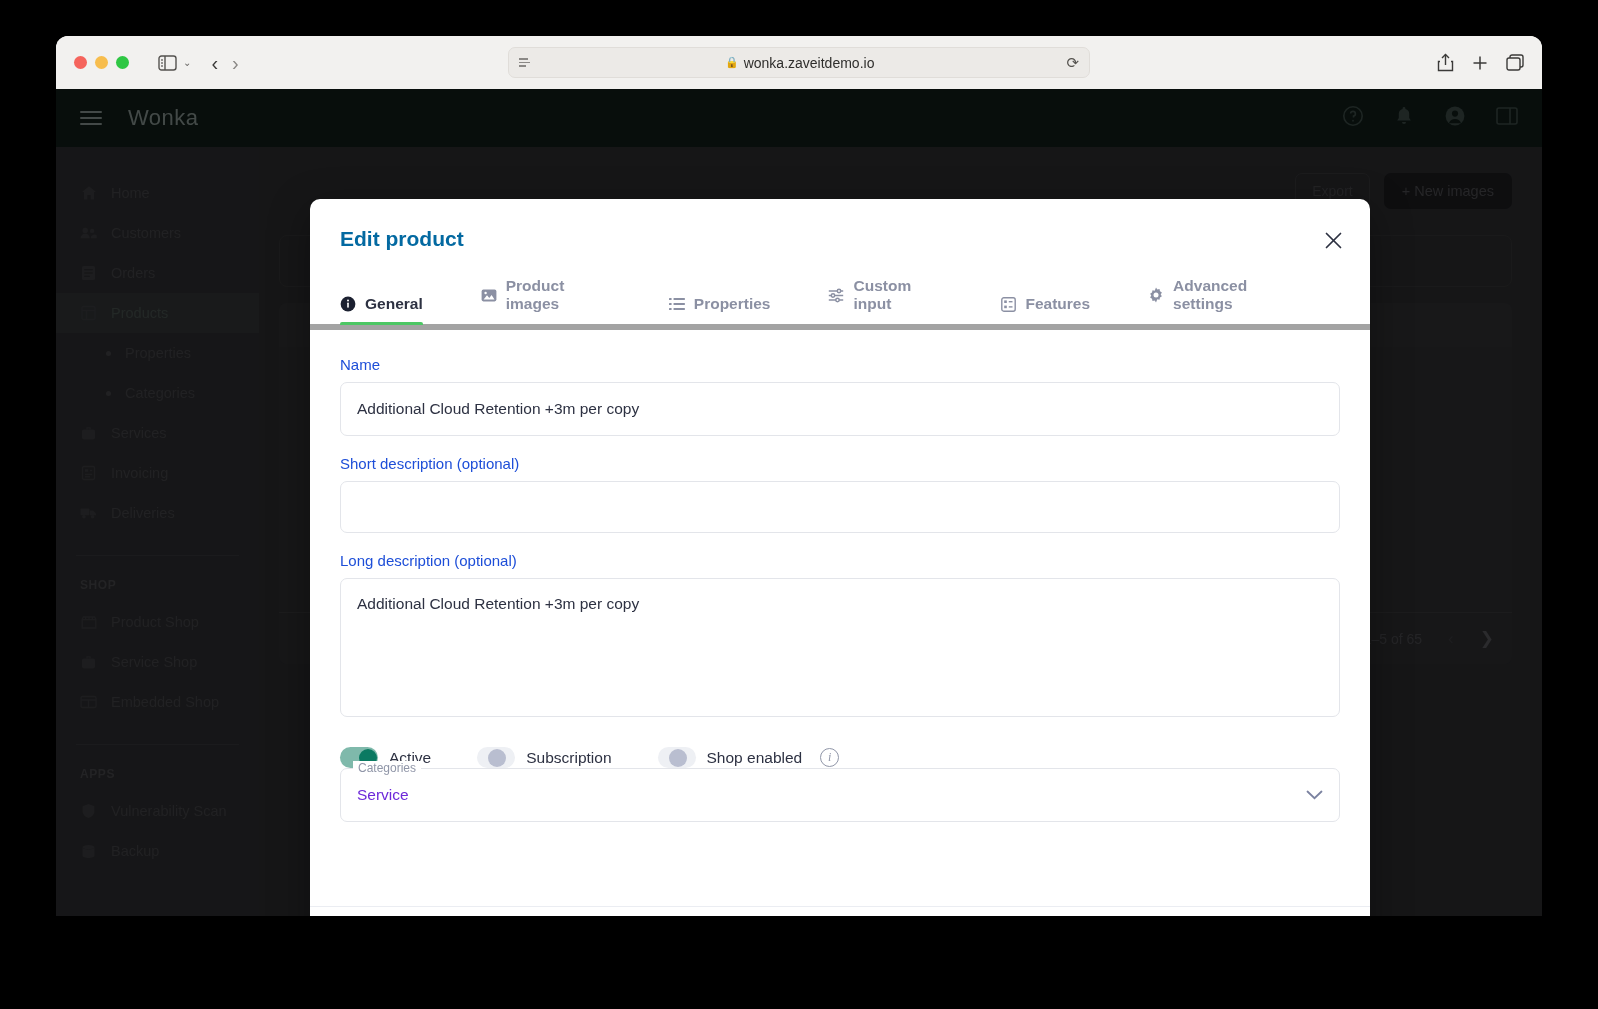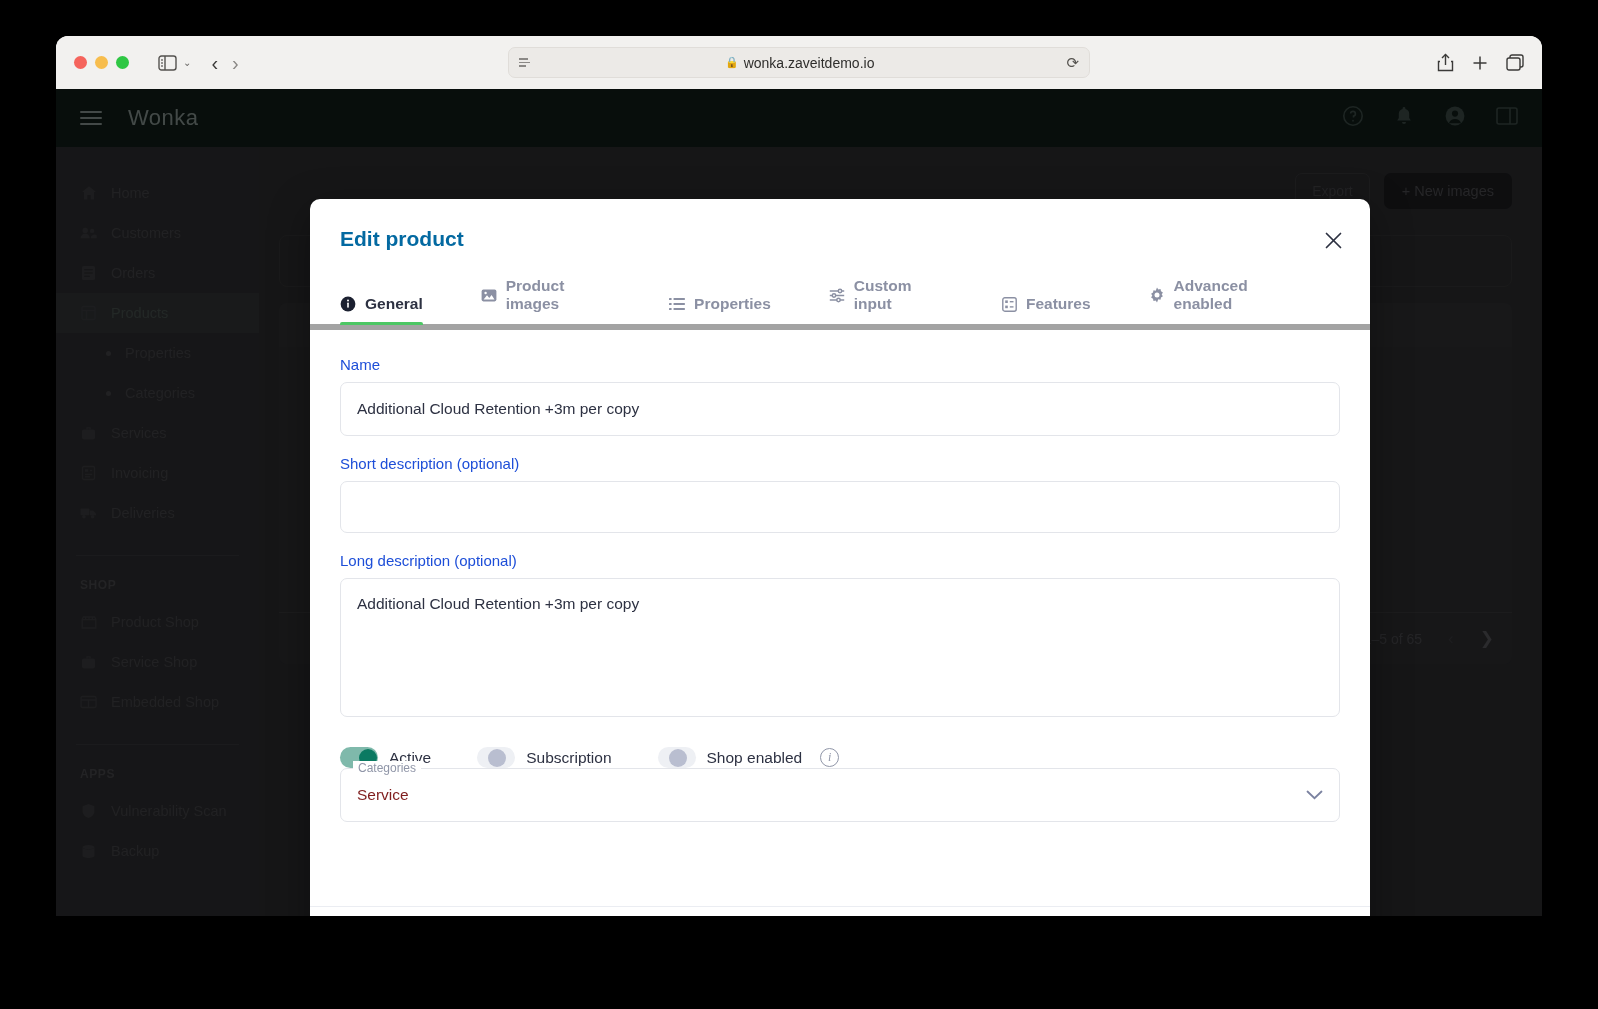--- a/index.html
+++ b/index.html
@@ -250,21 +250,21 @@
     position:relative;
     border:1px solid #e3e5ea; border-radius:7px;
     height: 54px; display:flex; align-items:center;
     padding: 0 16px;
   }
   .outlined-legend {
     position:absolute; top:-8px; left: 12px;
     background:#fff; padding: 0 5px;
     font-size: 12px; color:#9096a8;
   }
-  .outlined-value { font-size:15.5px; color:#7f1d1d; }
+  .outlined-value { font-size:15.5px; color:#6d28d9; }
   .chev-down {
     position:absolute; right: 16px; top:50%; transform:translateY(-50%);
     color:#7b melhor;
   }
   .chev-down svg { display:block; color:#7b82a0; }
 
   .modal-foot {
     border-top:1px solid #ebedf2;
     height: 78px;
     display:flex; align-items:center; justify-content:flex-end;
@@ -637,21 +637,21 @@
           </span>
           <span>Features</span>
         </div>
         <div class="tab">
           <span class="tab-ico">
             <svg width="16" height="16" viewBox="0 0 16 16" fill="#8b90a3">
                 <path d="M8 0.6 9.3 2.5l2.2-.5.5 2.2 1.9 1.3-1.2 1.9 1.2 1.9-1.9 1.3-.5 2.2-2.2-.5L8 15.4 6.7 13.5l-2.2.5-.5-2.2L2.1 10.5l1.2-1.9-1.2-1.9L4 5.4l.5-2.2 2.2.5z"></path>
                 <circle cx="8" cy="8" r="2.5" fill="#fff"></circle>
               </svg>
           </span>
-          <span>Advanced enabled</span>
+          <span>Advanced settings</span>
         </div>
       </div>
 
       <div class="modal-body">
         <div class="field-label">Name</div>
         <div class="input-box">
           <span>Additional Cloud Retention +3m per copy</span>
         </div>
 
         <div class="spacer-24"></div>

